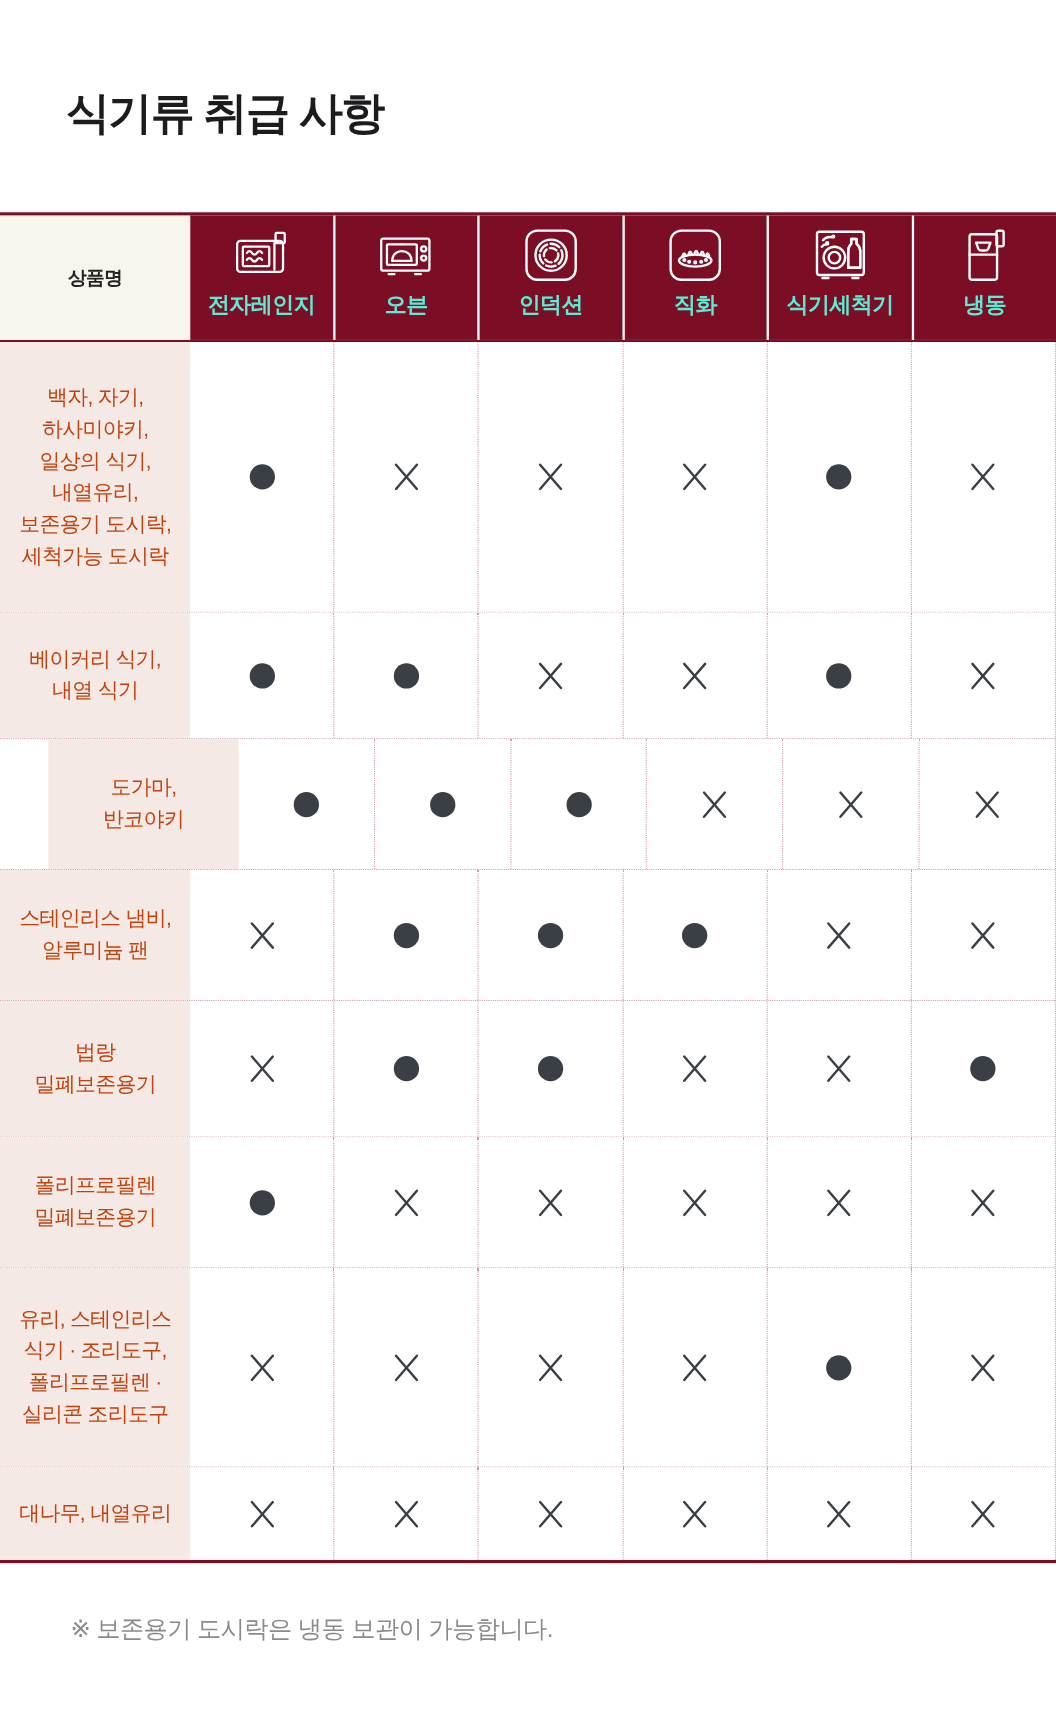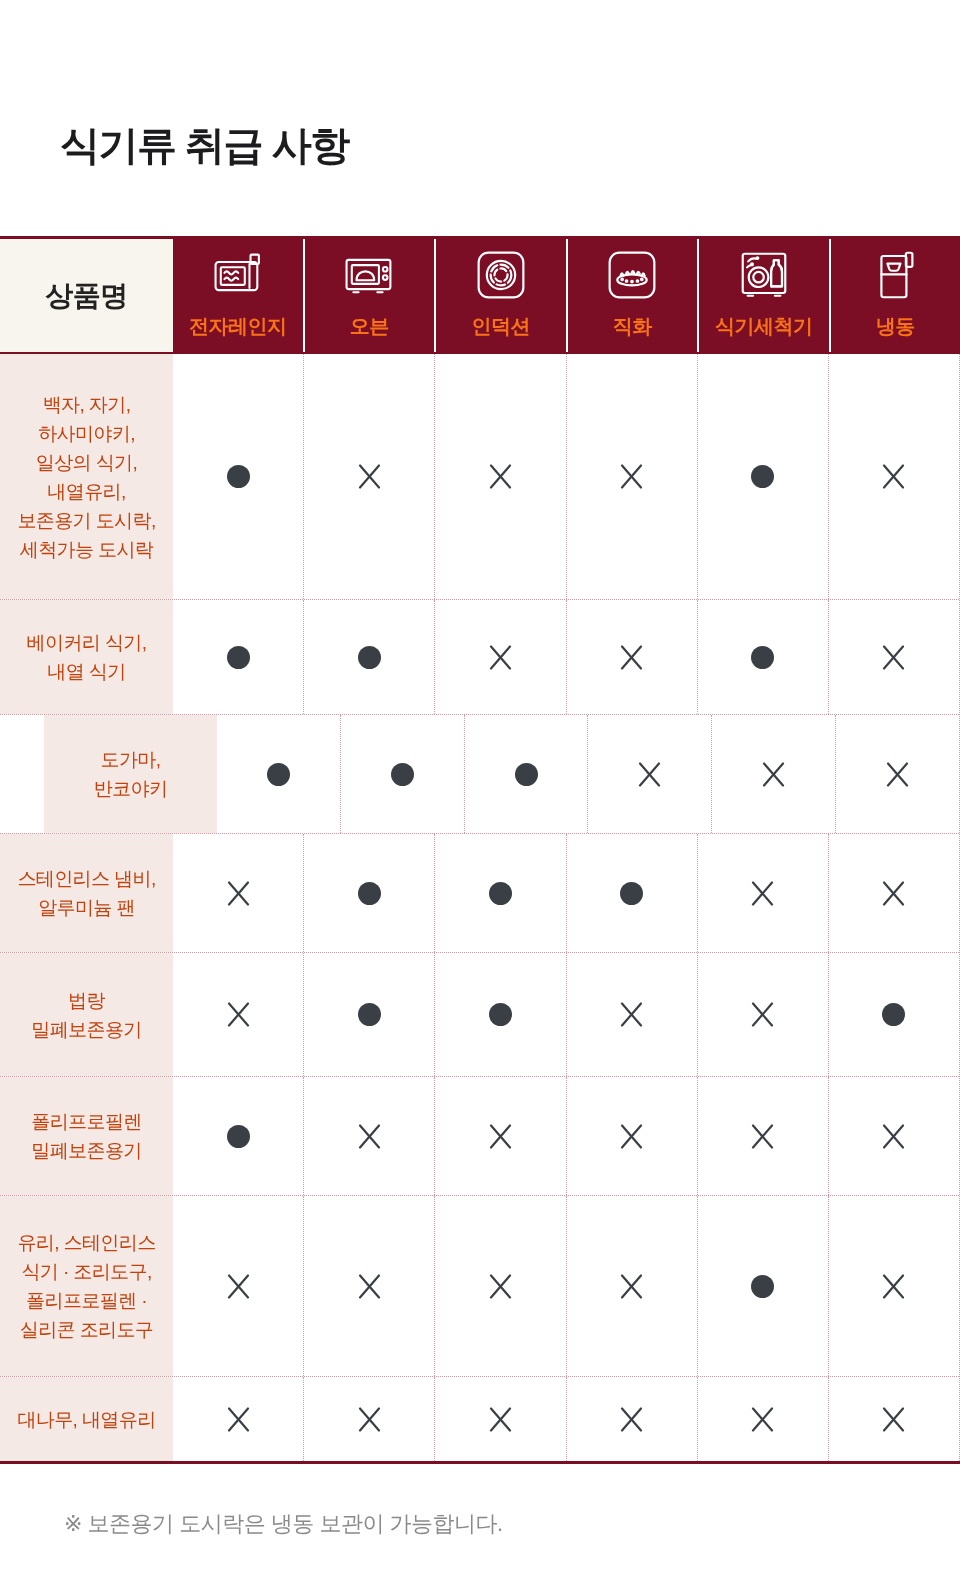--- a/index.html
+++ b/index.html
@@ -10,41 +10,41 @@
     --rowlabel-bg:#f4e9e5;
   }
   *{margin:0;padding:0;box-sizing:border-box;}
   html,body{background:#ffffff;}
   body{
     width:960px;height:1573px;overflow:hidden;
     font-family:"Liberation Sans","DejaVu Sans",sans-serif;
     color:#1c1c1e;
   }
   .page-title{
-    margin:118px 0 0 60px;
+    margin:75px 0 0 60px;
     font-size:40px;font-weight:700;letter-spacing:-1.5px;
     color:#1c1c1e;
   }
   .compat-table{
     margin-top:63px;width:960px;
     border-top:3px solid var(--maroon);
     border-bottom:3px solid var(--maroon);
   }
   .header-row{
     display:flex;height:115px;
     border-bottom:2px solid var(--maroon);
   }
   .corner-cell{
     width:173px;flex:0 0 173px;background:var(--corner-bg);
     display:flex;align-items:center;justify-content:center;
-    font-size:28px;font-weight:700;color:#222;letter-spacing:-0.5px;
+    font-size:17px;font-weight:700;color:#222;letter-spacing:-0.5px;
   }
   .hcol{
-    flex:1;background:var(--maroon);color:#f97316;
-    display:flex;flex-direction:column;align-items:center;justify-content:space-between;
+    flex:1;background:var(--maroon);color:#5eead4;
+    display:flex;flex-direction:column;align-items:center;justify-content:flex-start;
     padding:10px 0 12px 0;
   }
   .hcol + .hcol{border-left:2px solid #ffffff;}
   .hcol .icon{height:52px;display:flex;align-items:center;justify-content:center;}
   .hcol .hlabel{margin-top:6px;font-size:20px;font-weight:700;letter-spacing:-0.5px;white-space:nowrap;}
   .tbody{border-right:1px dotted var(--grid);}
   .trow{display:flex;border-bottom:1px dotted var(--grid);}
   .trow:last-child{border-bottom:none;}
   .trow:nth-child(1){min-height:246px;}
   .trow:nth-child(2){min-height:115px;}

